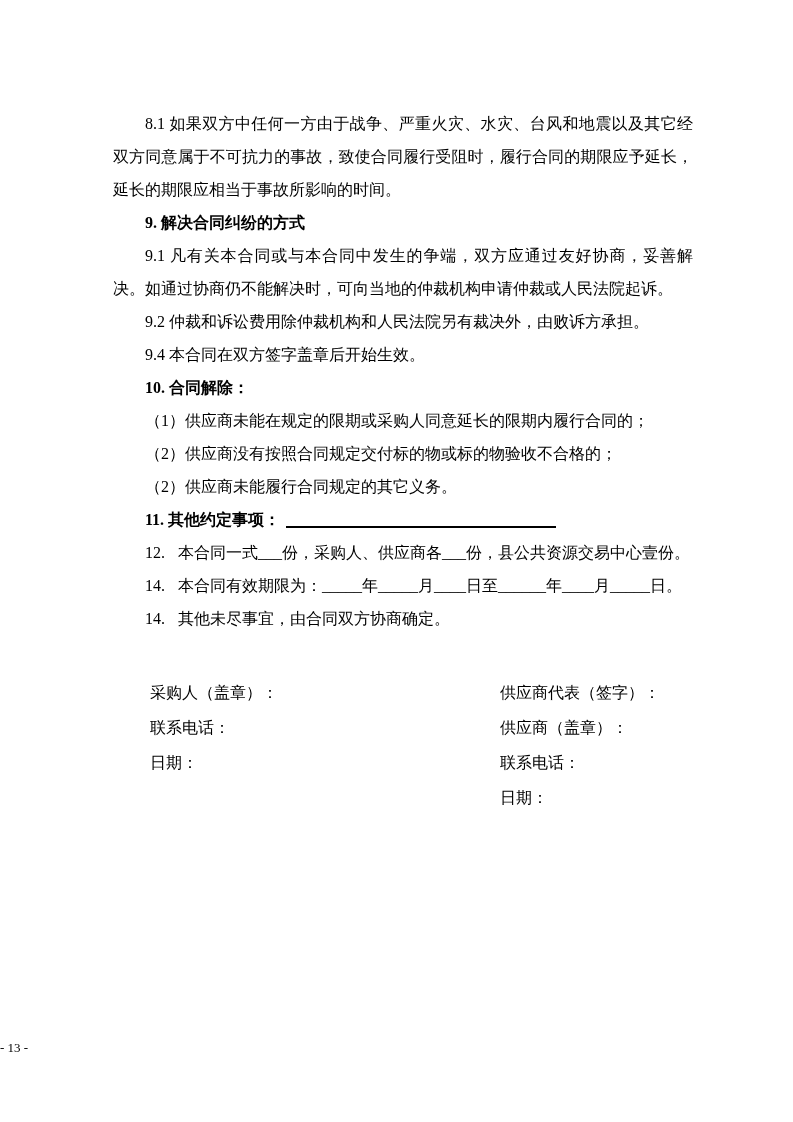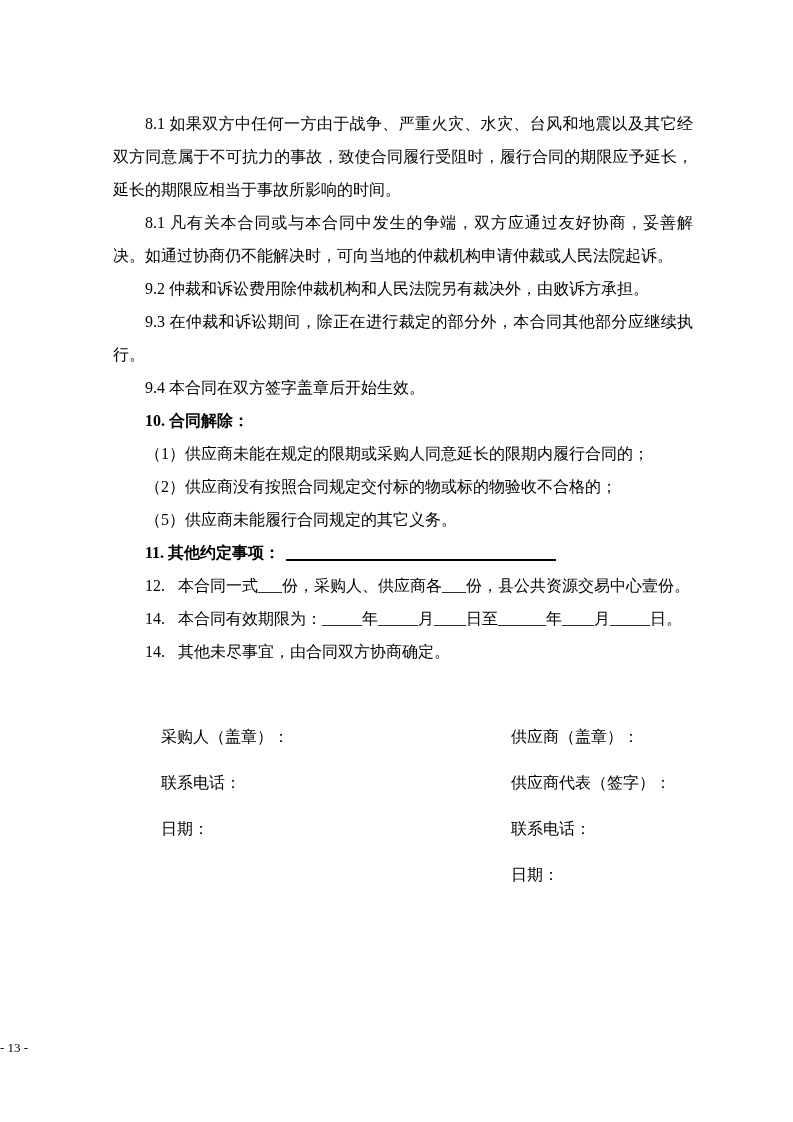--- a/index.html
+++ b/index.html
@@ -38,21 +38,21 @@
   }
   .sig-block {
     position: relative;
     margin-top: 40px;
     height: 145px;
   }
   .sig-col { position: absolute; top: 0; }
   .sig-col-left  { left: 37px; }
   .sig-col-right { left: 387px; }
   .sig-col p {
-    margin: 11px;
+    margin: 0;
     font-size: 16px;
     line-height: 35px;
     text-align: left;
     text-indent: 0;
   }
   .footer {
     position: absolute;
     left: 0;
     right: 0;
     top: 1040px;
@@ -60,47 +60,47 @@
   }
 </style>
 </head>
 <body>
 
 <div class="page">
   <div class="content">
 
     <p class="para">8.1 如果双方中任何一方由于战争、严重火灾、水灾、台风和地震以及其它经双方同意属于不可抗力的事故，致使合同履行受阻时，履行合同的期限应予延长，延长的期限应相当于事故所影响的时间。</p>
 
-    <p class="para">8.1 凡有关本合同或与本合同中发生的争端，双方应通过友好协商，妥善解决。如通过协商仍不能解决时，可向当地的仲裁机构申请仲裁或人民法院起诉。</p>
+    <p class="para heading">9. 解决合同纠纷的方式</p>
+    <p class="para">9.1 凡有关本合同或与本合同中发生的争端，双方应通过友好协商，妥善解决。如通过协商仍不能解决时，可向当地的仲裁机构申请仲裁或人民法院起诉。</p>
     <p class="para">9.2 仲裁和诉讼费用除仲裁机构和人民法院另有裁决外，由败诉方承担。</p>
-    <p class="para">9.3 在仲裁和诉讼期间，除正在进行裁定的部分外，本合同其他部分应继续执行。</p>
     <p class="para">9.4 本合同在双方签字盖章后开始生效。</p>
 
     <p class="para heading">10. 合同解除：</p>
     <p class="para">（1）供应商未能在规定的限期或采购人同意延长的限期内履行合同的；</p>
     <p class="para">（2）供应商没有按照合同规定交付标的物或标的物验收不合格的；</p>
-    <p class="para">（5）供应商未能履行合同规定的其它义务。</p>
+    <p class="para">（2）供应商未能履行合同规定的其它义务。</p>
 
     <p class="para heading"><span>11. 其他约定事项：</span><span class="blank-line"></span></p>
 
     <p class="para"><span class="num">12.</span><span>本合同一式___份，采购人、供应商各___份，县公共资源交易中心壹份。</span></p>
 
     <p class="para"><span class="num">14.</span><span>本合同有效期限为：_____年_____月____日至______年____月_____日。</span></p>
 
     <p class="para"><span class="num">14.</span><span>其他未尽事宜，由合同双方协商确定。</span></p>
 
     <div class="sig-block">
       <div class="sig-col sig-col-left">
         <p>采购人（盖章）：</p>
         <p>联系电话：</p>
         <p>日期：</p>
       </div>
       <div class="sig-col sig-col-right">
+        <p>供应商代表（签字）：</p>
         <p>供应商（盖章）：</p>
-        <p>供应商代表（签字）：</p>
         <p>联系电话：</p>
         <p>日期：</p>
       </div>
     </div>
 
   </div>
 
   <div class="footer">- 13 -</div>
 </div>
 

